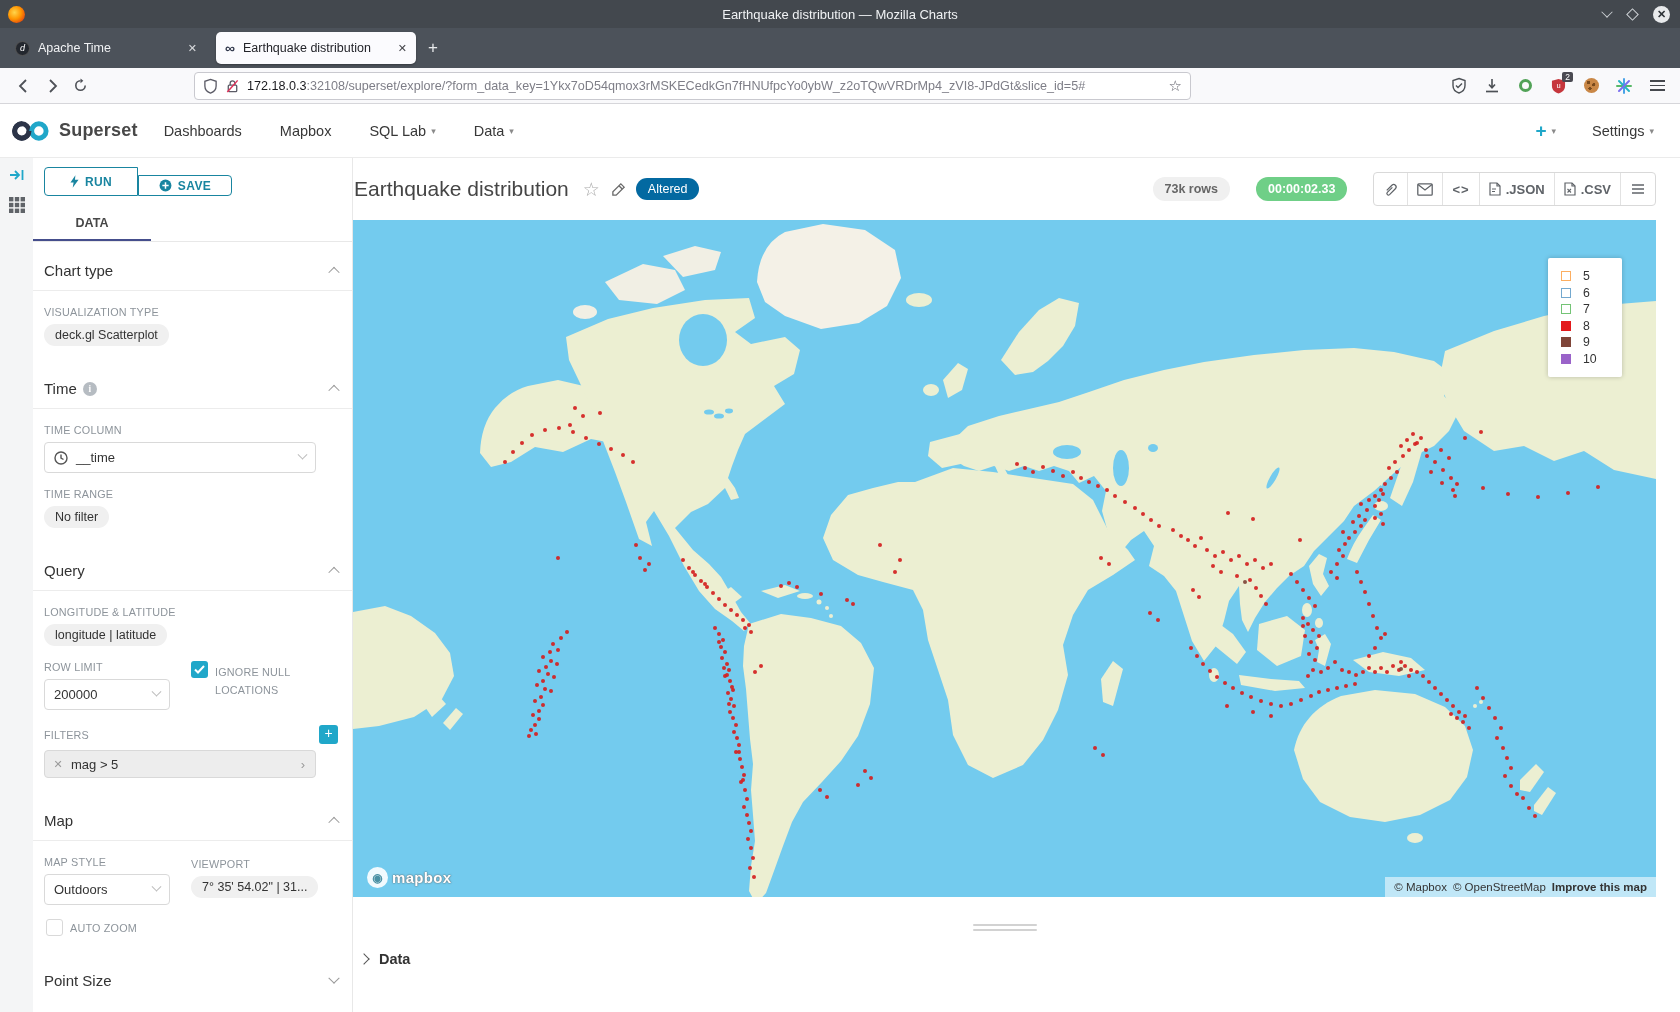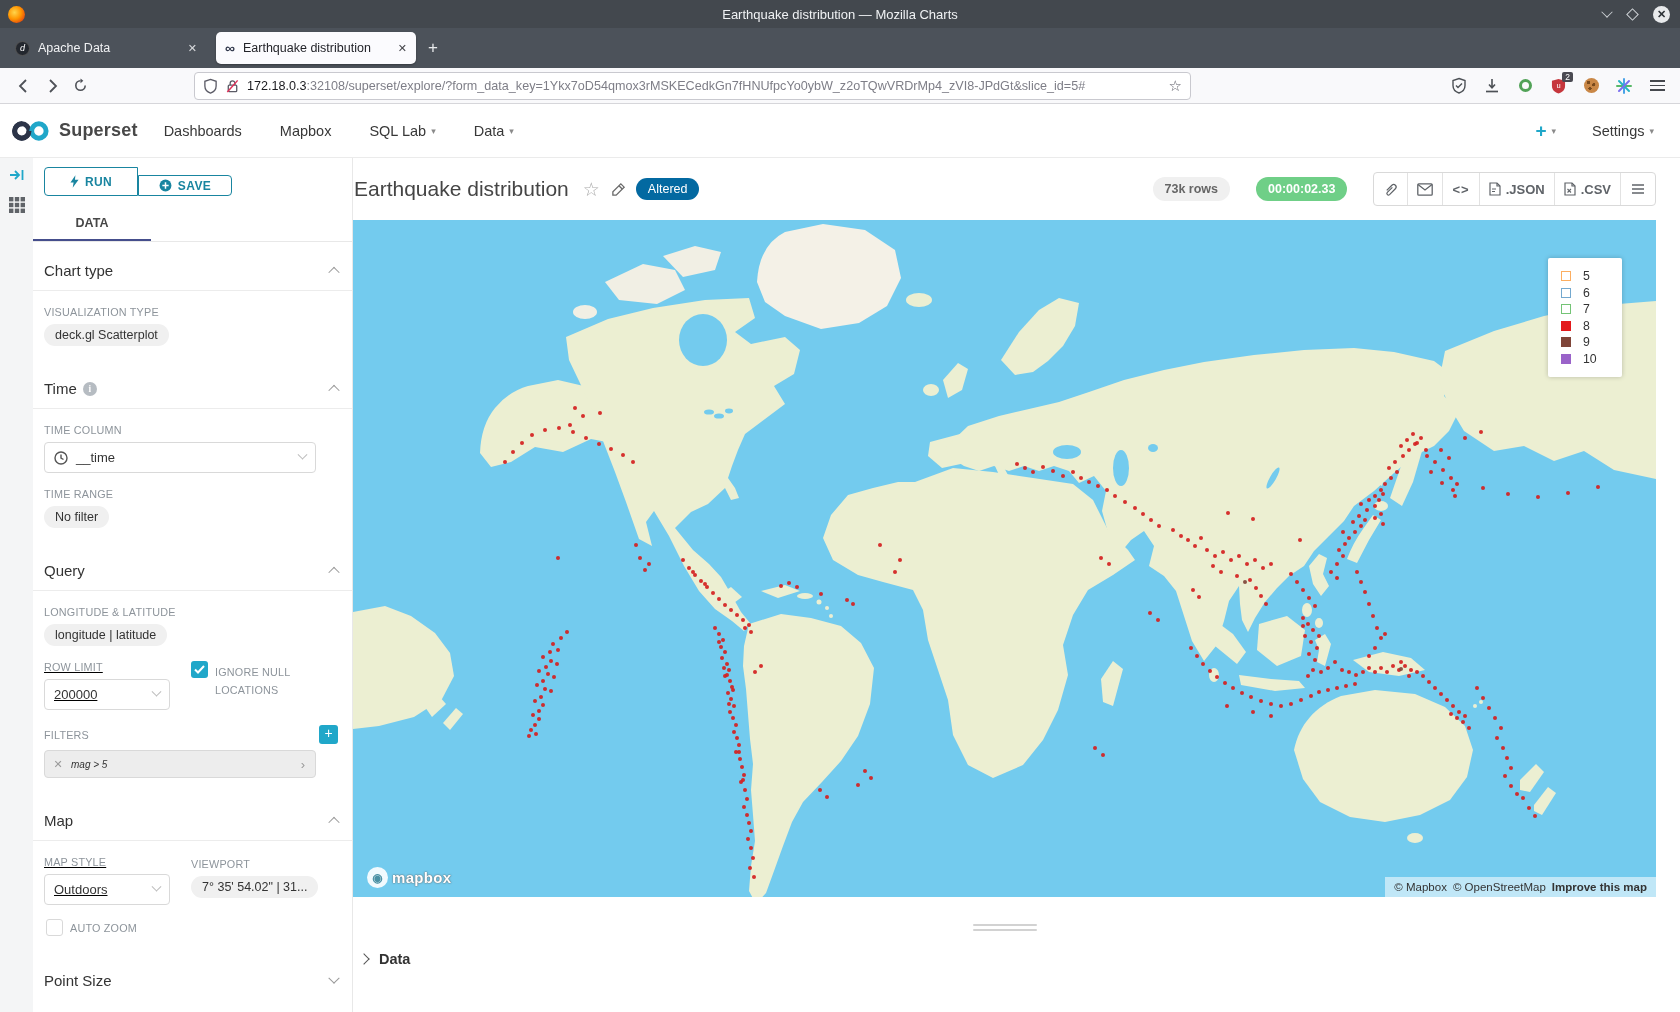--- a/index.html
+++ b/index.html
@@ -68,31 +68,31 @@
 .sec-h .left { display:flex; align-items:center; gap:6px; }
 .chev-up, .chev-dn { width:8px; height:8px; border-right:1.6px solid #999; border-bottom:1.6px solid #999; }
 .chev-up { transform:rotate(-135deg) translate(-1px,-1px); }
 .chev-dn { transform:rotate(45deg) translate(-2px,-2px); }
 .info-i { width:14px; height:14px; border-radius:50%; background:#b6bcc2; color:#fff; font-size:9.5px; font-weight:bold; display:inline-flex; align-items:center; justify-content:center; font-family:"Liberation Serif",serif; }
 .lbl { font-size:10.8px; color:#8d949b; margin:15px 0 6px 11px; letter-spacing:.2px; }
 .pill { display:inline-block; background:#f0f0f0; border-radius:11px; padding:4px 11px; font-size:12.5px; color:#333; margin-left:11px; }
 .select { height:31px; border:1px solid #d9d9d9; border-radius:4px; display:flex; align-items:center; padding:0 9px; font-size:13px; color:#333; margin-left:11px; background:#fff; }
 .select .sel-chev { margin-left:auto; width:7px; height:7px; border-right:1.4px solid #bbb; border-bottom:1.4px solid #bbb; transform:rotate(45deg) translate(-2px,-2px); }
 .two-col { display:flex; }
-.col-l { width:158px;text-decoration:underline; }
+.col-l { width:158px; }
 .col-r { flex:1; padding-top:2px; }
 .cb-row { display:flex; align-items:flex-start; gap:7px; font-size:10.8px; color:#8d949b; letter-spacing:.2px; }
 .cbox { width:17px; height:17px; border-radius:3px; flex:none; }
 .cbox.checked { background:#20a7c9; display:flex; align-items:center; justify-content:center; }
 .cbox.un { background:#fff; border:1px solid #d9d9d9; }
 .filters-row { display:flex; align-items:center; justify-content:space-between; margin:15px 14px 6px 11px; }
 .addbtn { width:19px; height:19px; background:#20a7c9; border-radius:3px; color:#fff; font-size:14px; line-height:17px; text-align:center; }
 .filter-item { width:272px; height:28px; margin-left:11px; border:1px solid #d9d9d9; border-radius:4px; background:#ededed; display:flex; align-items:center; overflow:hidden; }
 .filter-x { width:26px; text-align:center; color:#9a9a9a; font-size:11px; }
-.filter-txt { flex:1; font-size:10px; color:#333;font-style:italic; }
+.filter-txt { flex:1; font-size:13px; color:#333; }
 .filter-arrow { width:24px; text-align:center; color:#9a9a9a; font-size:13px; }
 
 
 .main { flex:1; padding-right:24px; display:flex; flex-direction:column; }
 .chart-head { height:62px; display:flex; align-items:center; }
 .chart-title { font-size:21px; color:#454545; margin-left:1px; }
 .star { font-size:19px; color:#a9a9a9; margin-left:14px; }
 .badge-altered { color:#fff; font-size:12.5px; padding:4px 12px; border-radius:12px; margin-left:10px; }
 .head-right { margin-left:auto; display:flex; align-items:center; gap:26px;font-weight:bold; }
 .pill-rows { background:#f0f0f0; color:#666; font-size:12.5px; padding:5px 12px; border-radius:12px; }
@@ -130,21 +130,21 @@
   <div class="win-btns">
     <div class="wb wb-min"></div>
     <div class="wb wb-max"></div>
     <div class="wb wb-close">✕</div>
   </div>
 </div>
 
 <div class="tabstrip">
   <div class="tab inactive">
     <span class="fav-druid">d</span>
-    <span class="tlabel">Apache Data</span>
+    <span class="tlabel">Apache Time</span>
     <span class="tclose">✕</span>
   </div>
   <div class="tab active">
     <span class="fav-superset">∞</span>
     <span class="tlabel">Earthquake distribution</span>
     <span class="tclose">✕</span>
   </div>
   <div class="newtab">+</div>
 </div>
 

